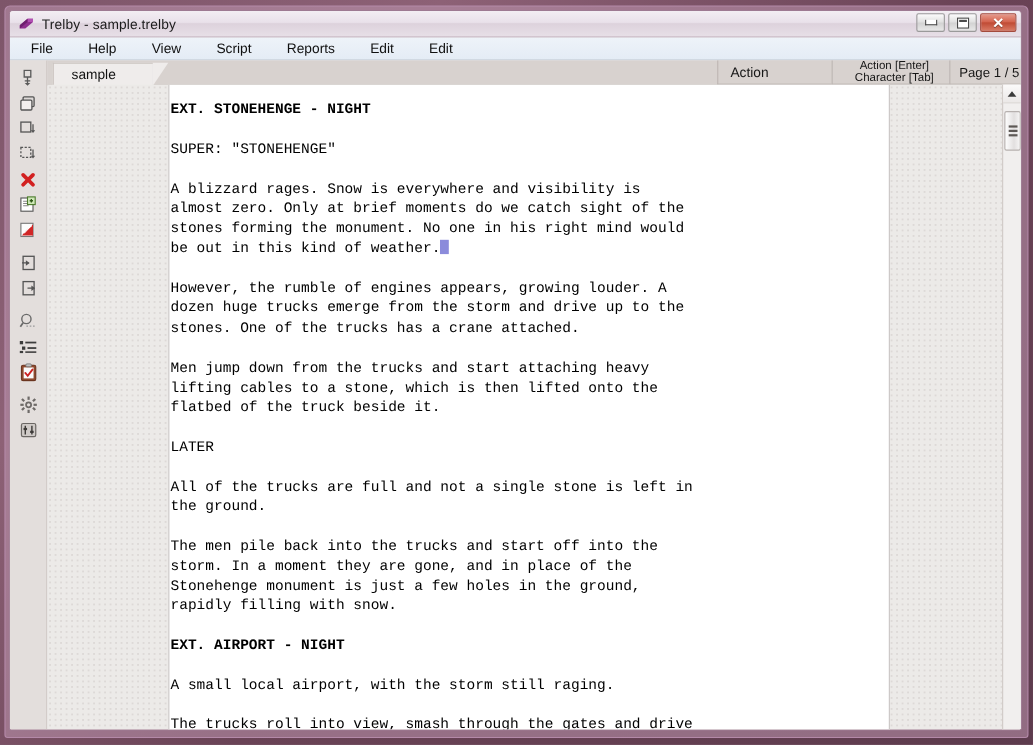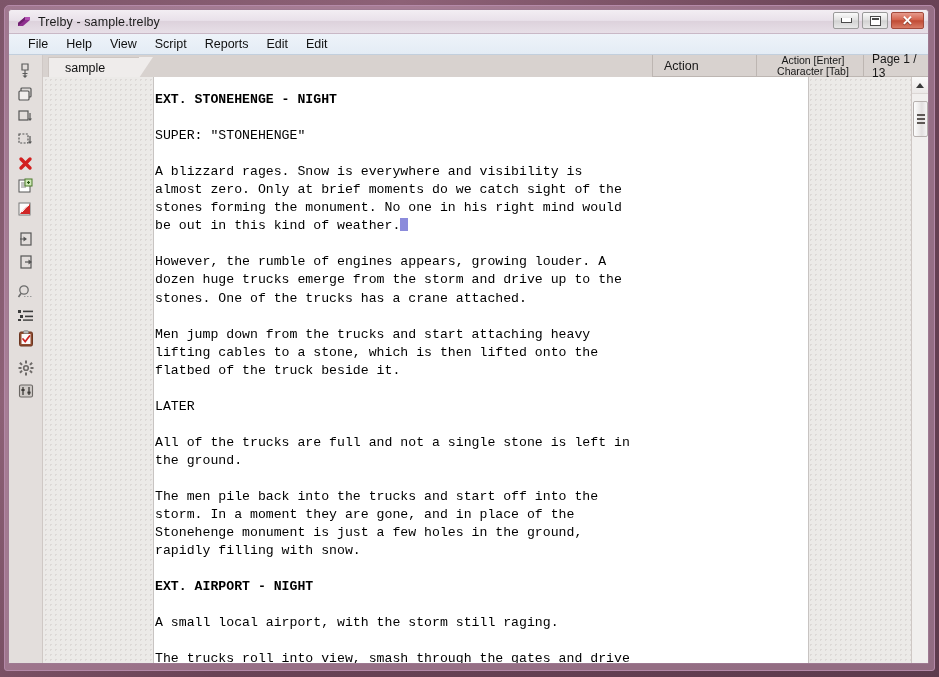--- a/index.html
+++ b/index.html
@@ -76,20 +76,21 @@
   .gl-max::after { content:""; position:absolute; left:1px; right:1px; top:1px; height:2px; background:#4a4a4a; }
   .gl-close { color:#fff; font-size:13px; font-weight:bold; line-height:1; text-shadow:0 1px 0 rgba(0,0,0,.4); }
 
   
   #menubar {
     height: 20px;
     background: linear-gradient(to bottom,#eef3f9,#e4ecf5);
     border-bottom: 1px solid #c2cfdd;
     display: flex; align-items: center;
     padding-left: 10px;
+    gap: 14px;
   }
   .menu-item {
     font-size: 12.5px; color: #101010;
     padding: 2px 9px;
     cursor: default;
   }
 
   
   #main {
     position: relative;
@@ -406,21 +407,21 @@
     </div>
 
     <div id="hdr-action">
       <span>Action</span>
     </div>
     <div id="hdr-keys">
       <span>Action [Enter]</span>
       <span>Character [Tab]</span>
     </div>
     <div id="hdr-page">
-      <span>Page 1 / 13</span>
+      <span>Page 1 / 5</span>
     </div>
 
     <div id="editor">
       <div id="page"></div>
       <div id="script"><div class="ln bold">EXT. STONEHENGE - NIGHT</div><div class="ln"></div><div class="ln">SUPER: "STONEHENGE"</div><div class="ln"></div><div class="ln">A blizzard rages. Snow is everywhere and visibility is</div><div class="ln">almost zero. Only at brief moments do we catch sight of the</div><div class="ln">stones forming the monument. No one in his right mind would</div><div class="ln">be out in this kind of weather.<span class="caret"></span></div><div class="ln"></div><div class="ln">However, the rumble of engines appears, growing louder. A</div><div class="ln">dozen huge trucks emerge from the storm and drive up to the</div><div class="ln">stones. One of the trucks has a crane attached.</div><div class="ln"></div><div class="ln">Men jump down from the trucks and start attaching heavy</div><div class="ln">lifting cables to a stone, which is then lifted onto the</div><div class="ln">flatbed of the truck beside it.</div><div class="ln"></div><div class="ln">LATER</div><div class="ln"></div><div class="ln">All of the trucks are full and not a single stone is left in</div><div class="ln">the ground.</div><div class="ln"></div><div class="ln">The men pile back into the trucks and start off into the</div><div class="ln">storm. In a moment they are gone, and in place of the</div><div class="ln">Stonehenge monument is just a few holes in the ground,</div><div class="ln">rapidly filling with snow.</div><div class="ln"></div><div class="ln bold">EXT. AIRPORT - NIGHT</div><div class="ln"></div><div class="ln">A small local airport, with the storm still raging.</div><div class="ln"></div><div class="ln">The trucks roll into view, smash through the gates and drive</div></div>
     </div>
 
     <div id="vscroll">
       <div id="vs-up">
         <span class="arrow-up"></span>

